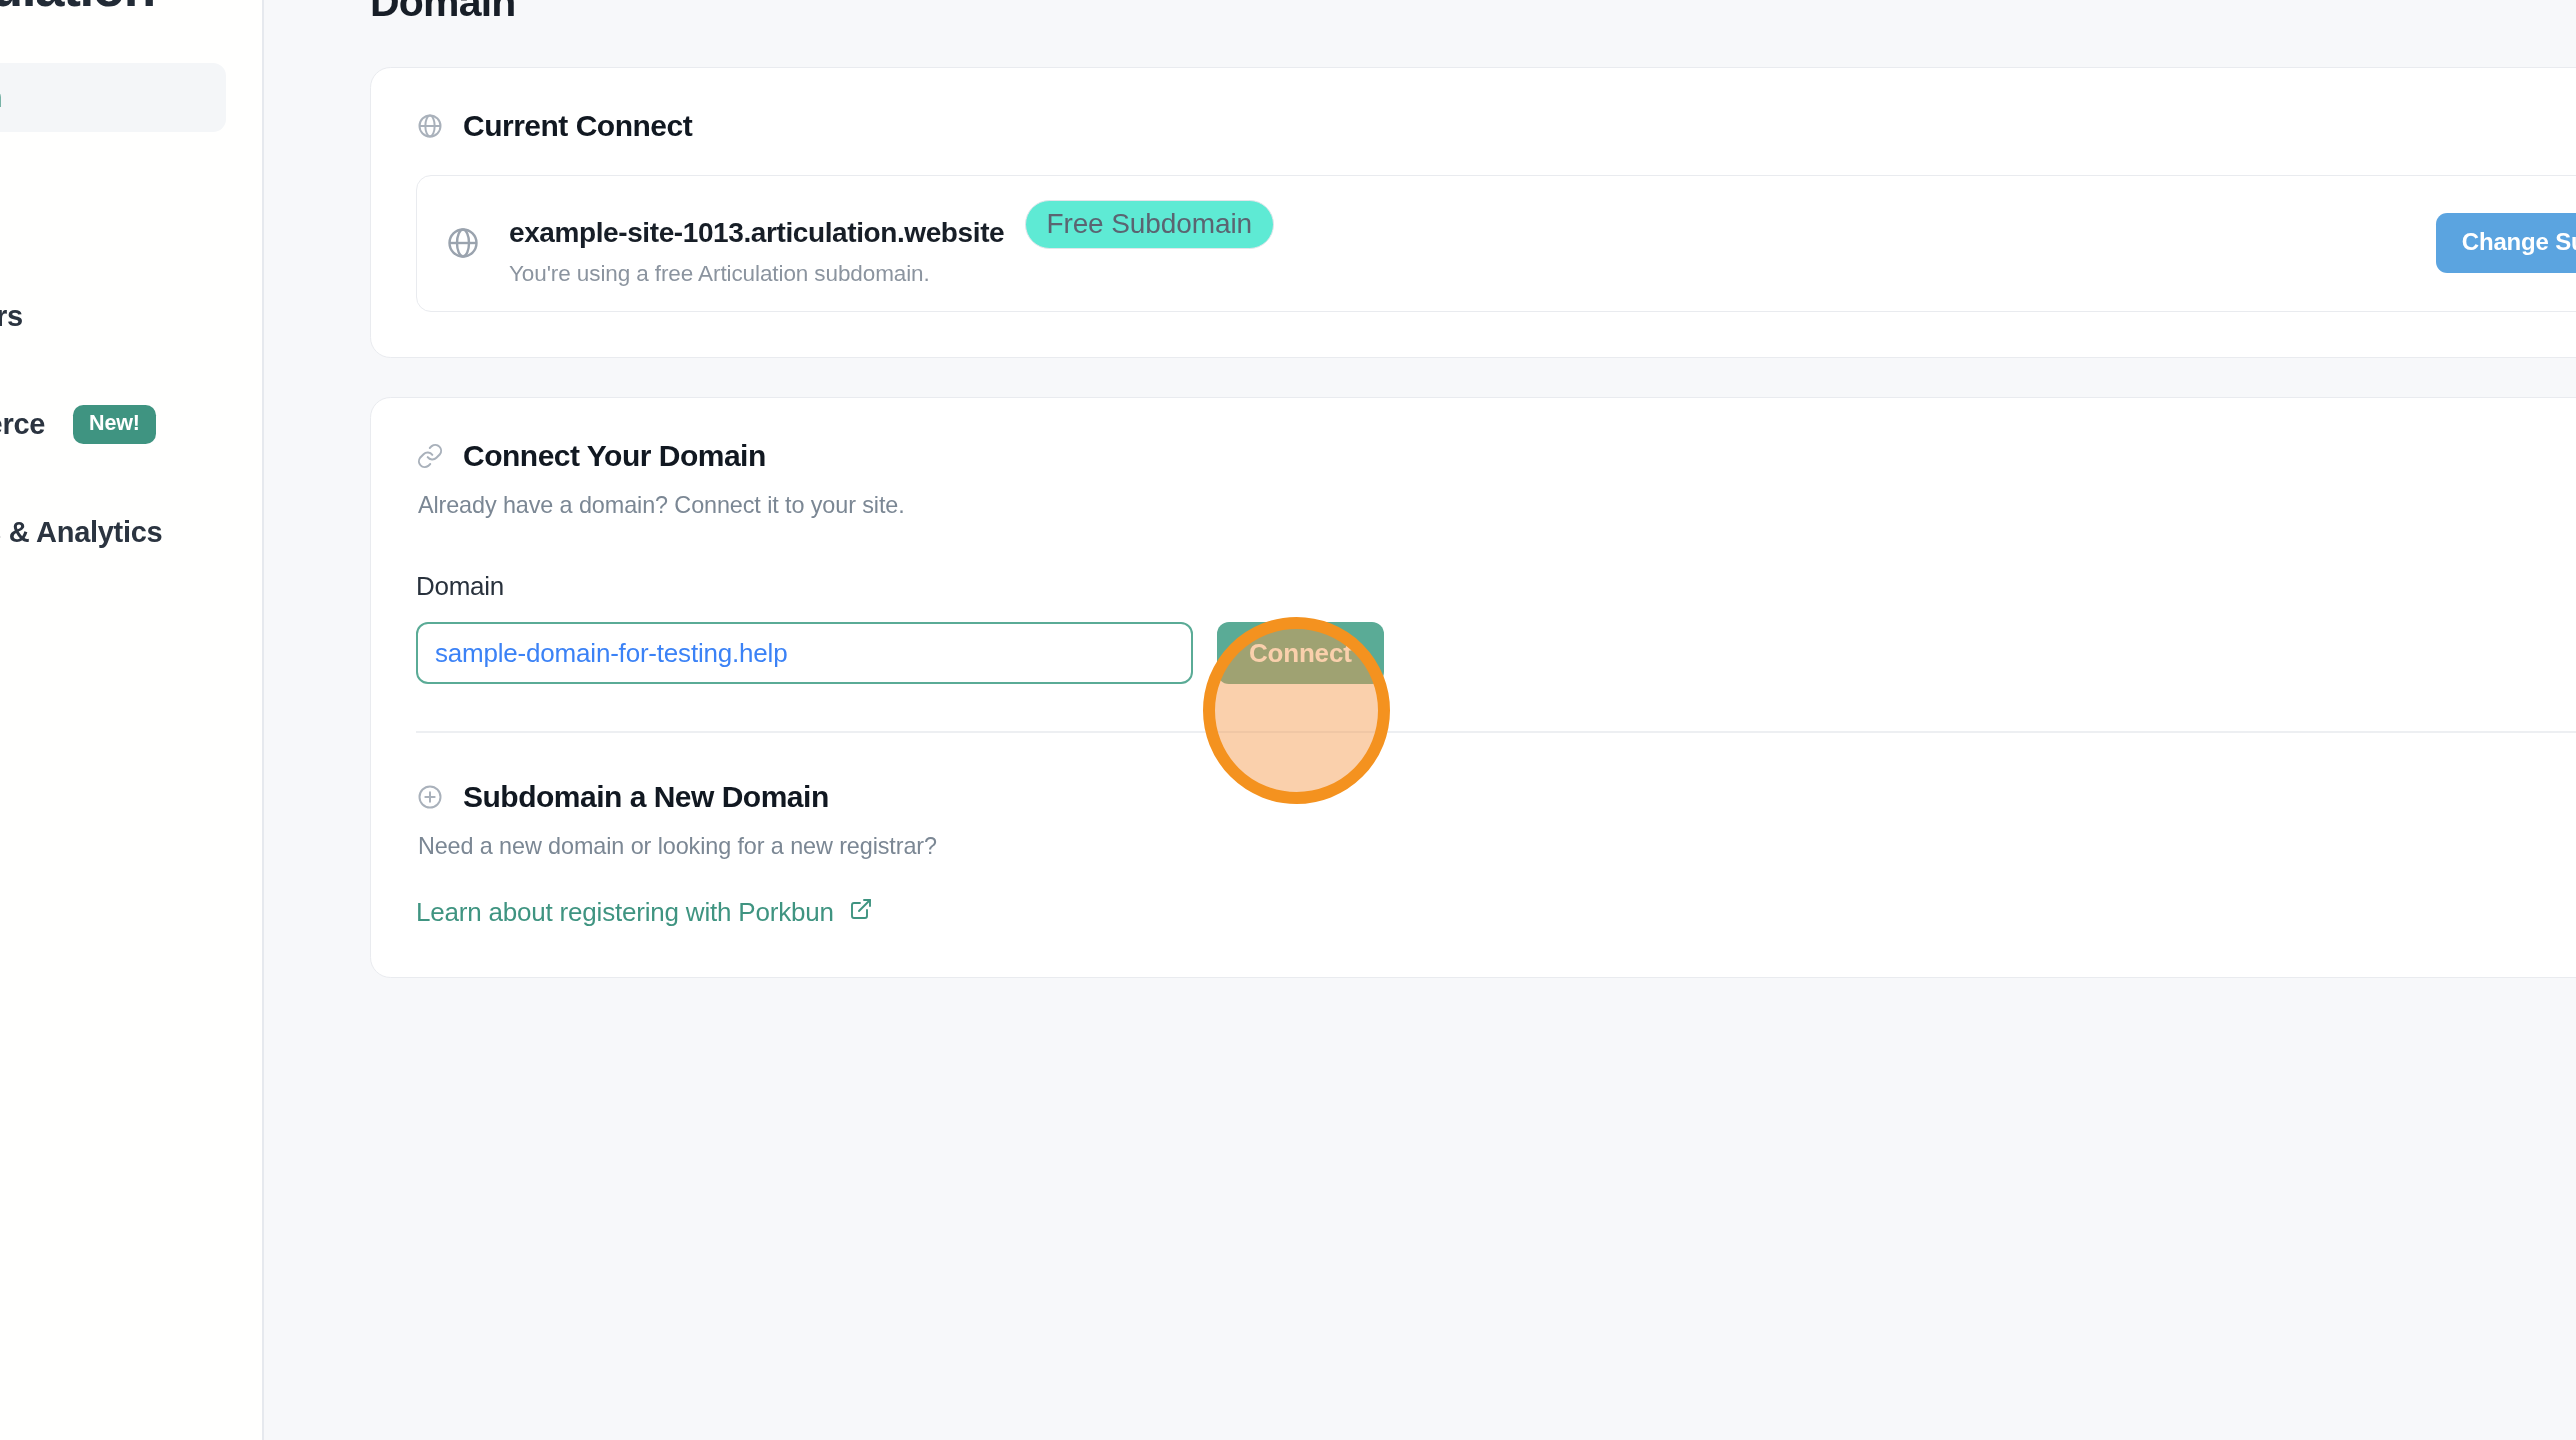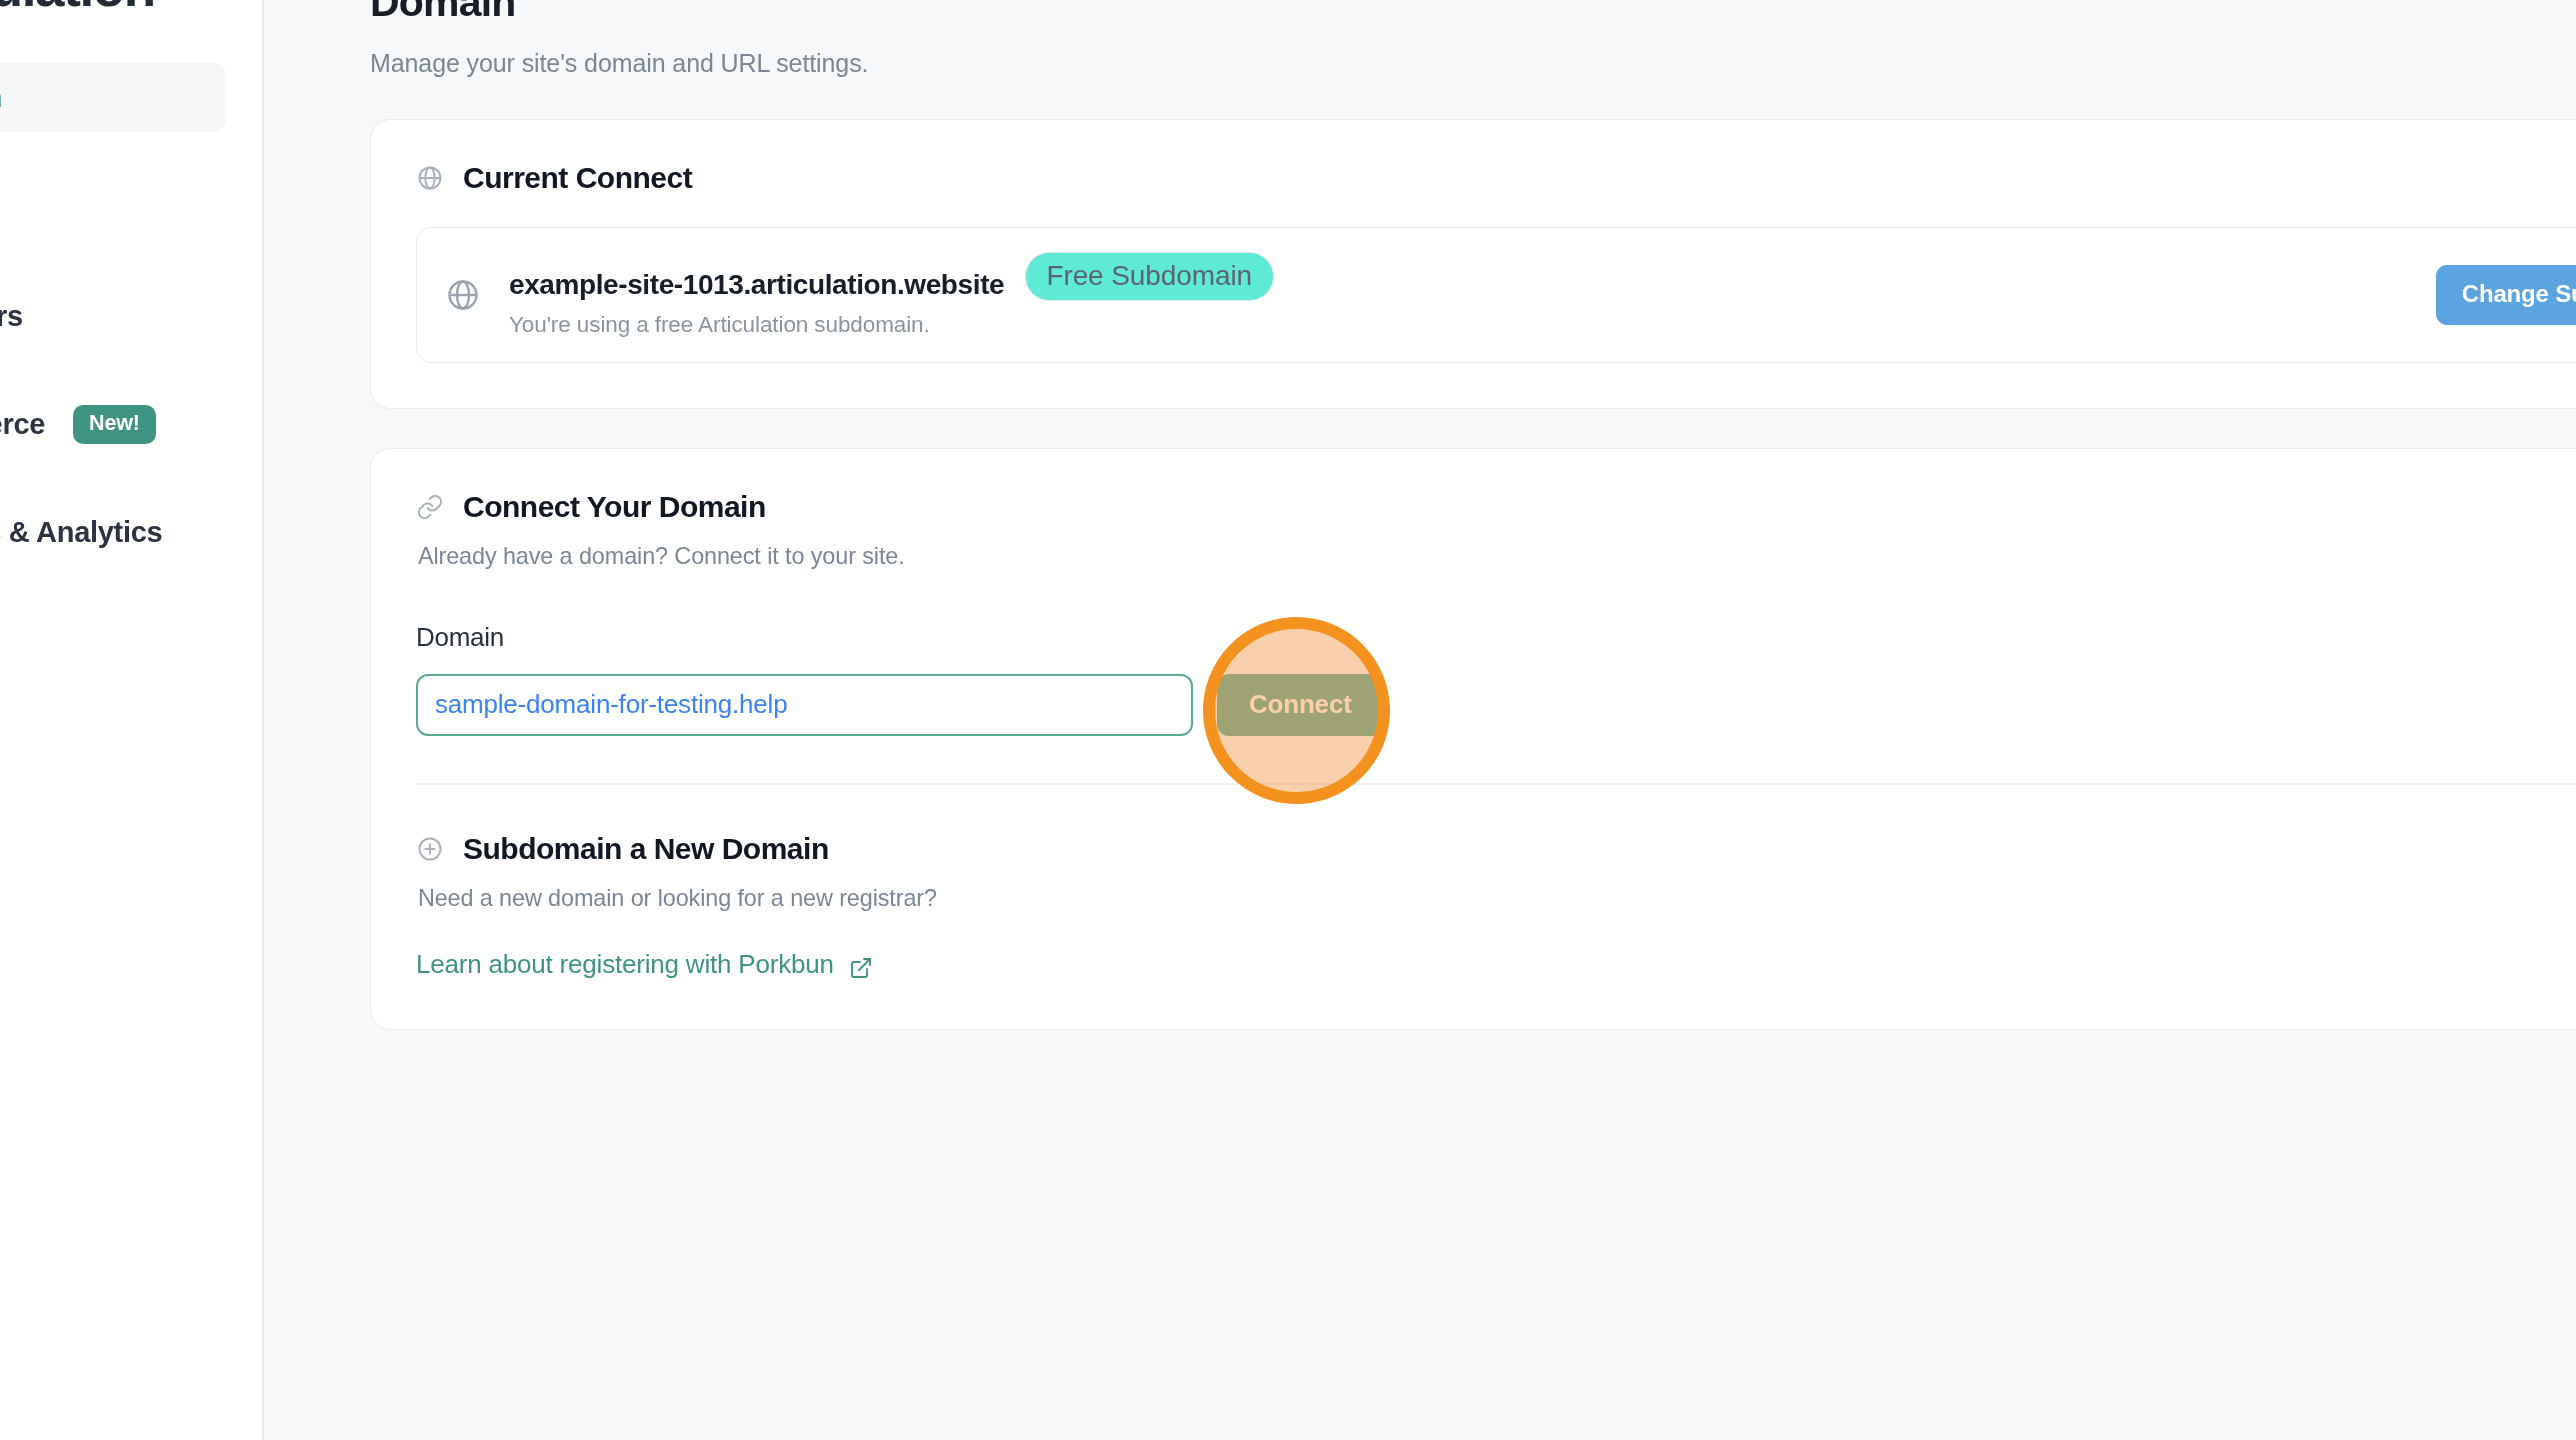--- a/index.html
+++ b/index.html
@@ -268,21 +268,21 @@
 
   .register-head {
     display: flex;
     align-items: center;
     gap: 19px;
     margin-top: 47px;
   }
 
   .link-row {
     display: inline-flex;
-    align-items: flex-end;
+    align-items: flex-start;
     gap: 15px;
     margin-top: 37px;
     color: #3f9481;
     font-size: 26px;
     font-weight: 500;
     letter-spacing: -0.2px;
     cursor: pointer;
     text-decoration: none;
   }
 
@@ -326,21 +326,20 @@
       </div>
       <div class="nav-item">
         <span>Visitors &amp; Analytics</span>
       </div>
     </div>
   </nav>
 
   <main class="main">
 
     <h1 class="page-title">Domain</h1>
-    <p class="page-subtitle">Manage your site's domain and URL settings.</p>
 
     <section class="card">
       <div class="card-head">
         <span class="icon">
           <svg width="28" height="28" viewBox="0 0 24 24" fill="none" stroke="currentColor" stroke-width="1.7">
             <circle cx="12" cy="12" r="9"></circle>
             <ellipse cx="12" cy="12" rx="4" ry="9"></ellipse>
             <line x1="3" y1="12" x2="21" y2="12"></line>
           </svg>
         </span>

